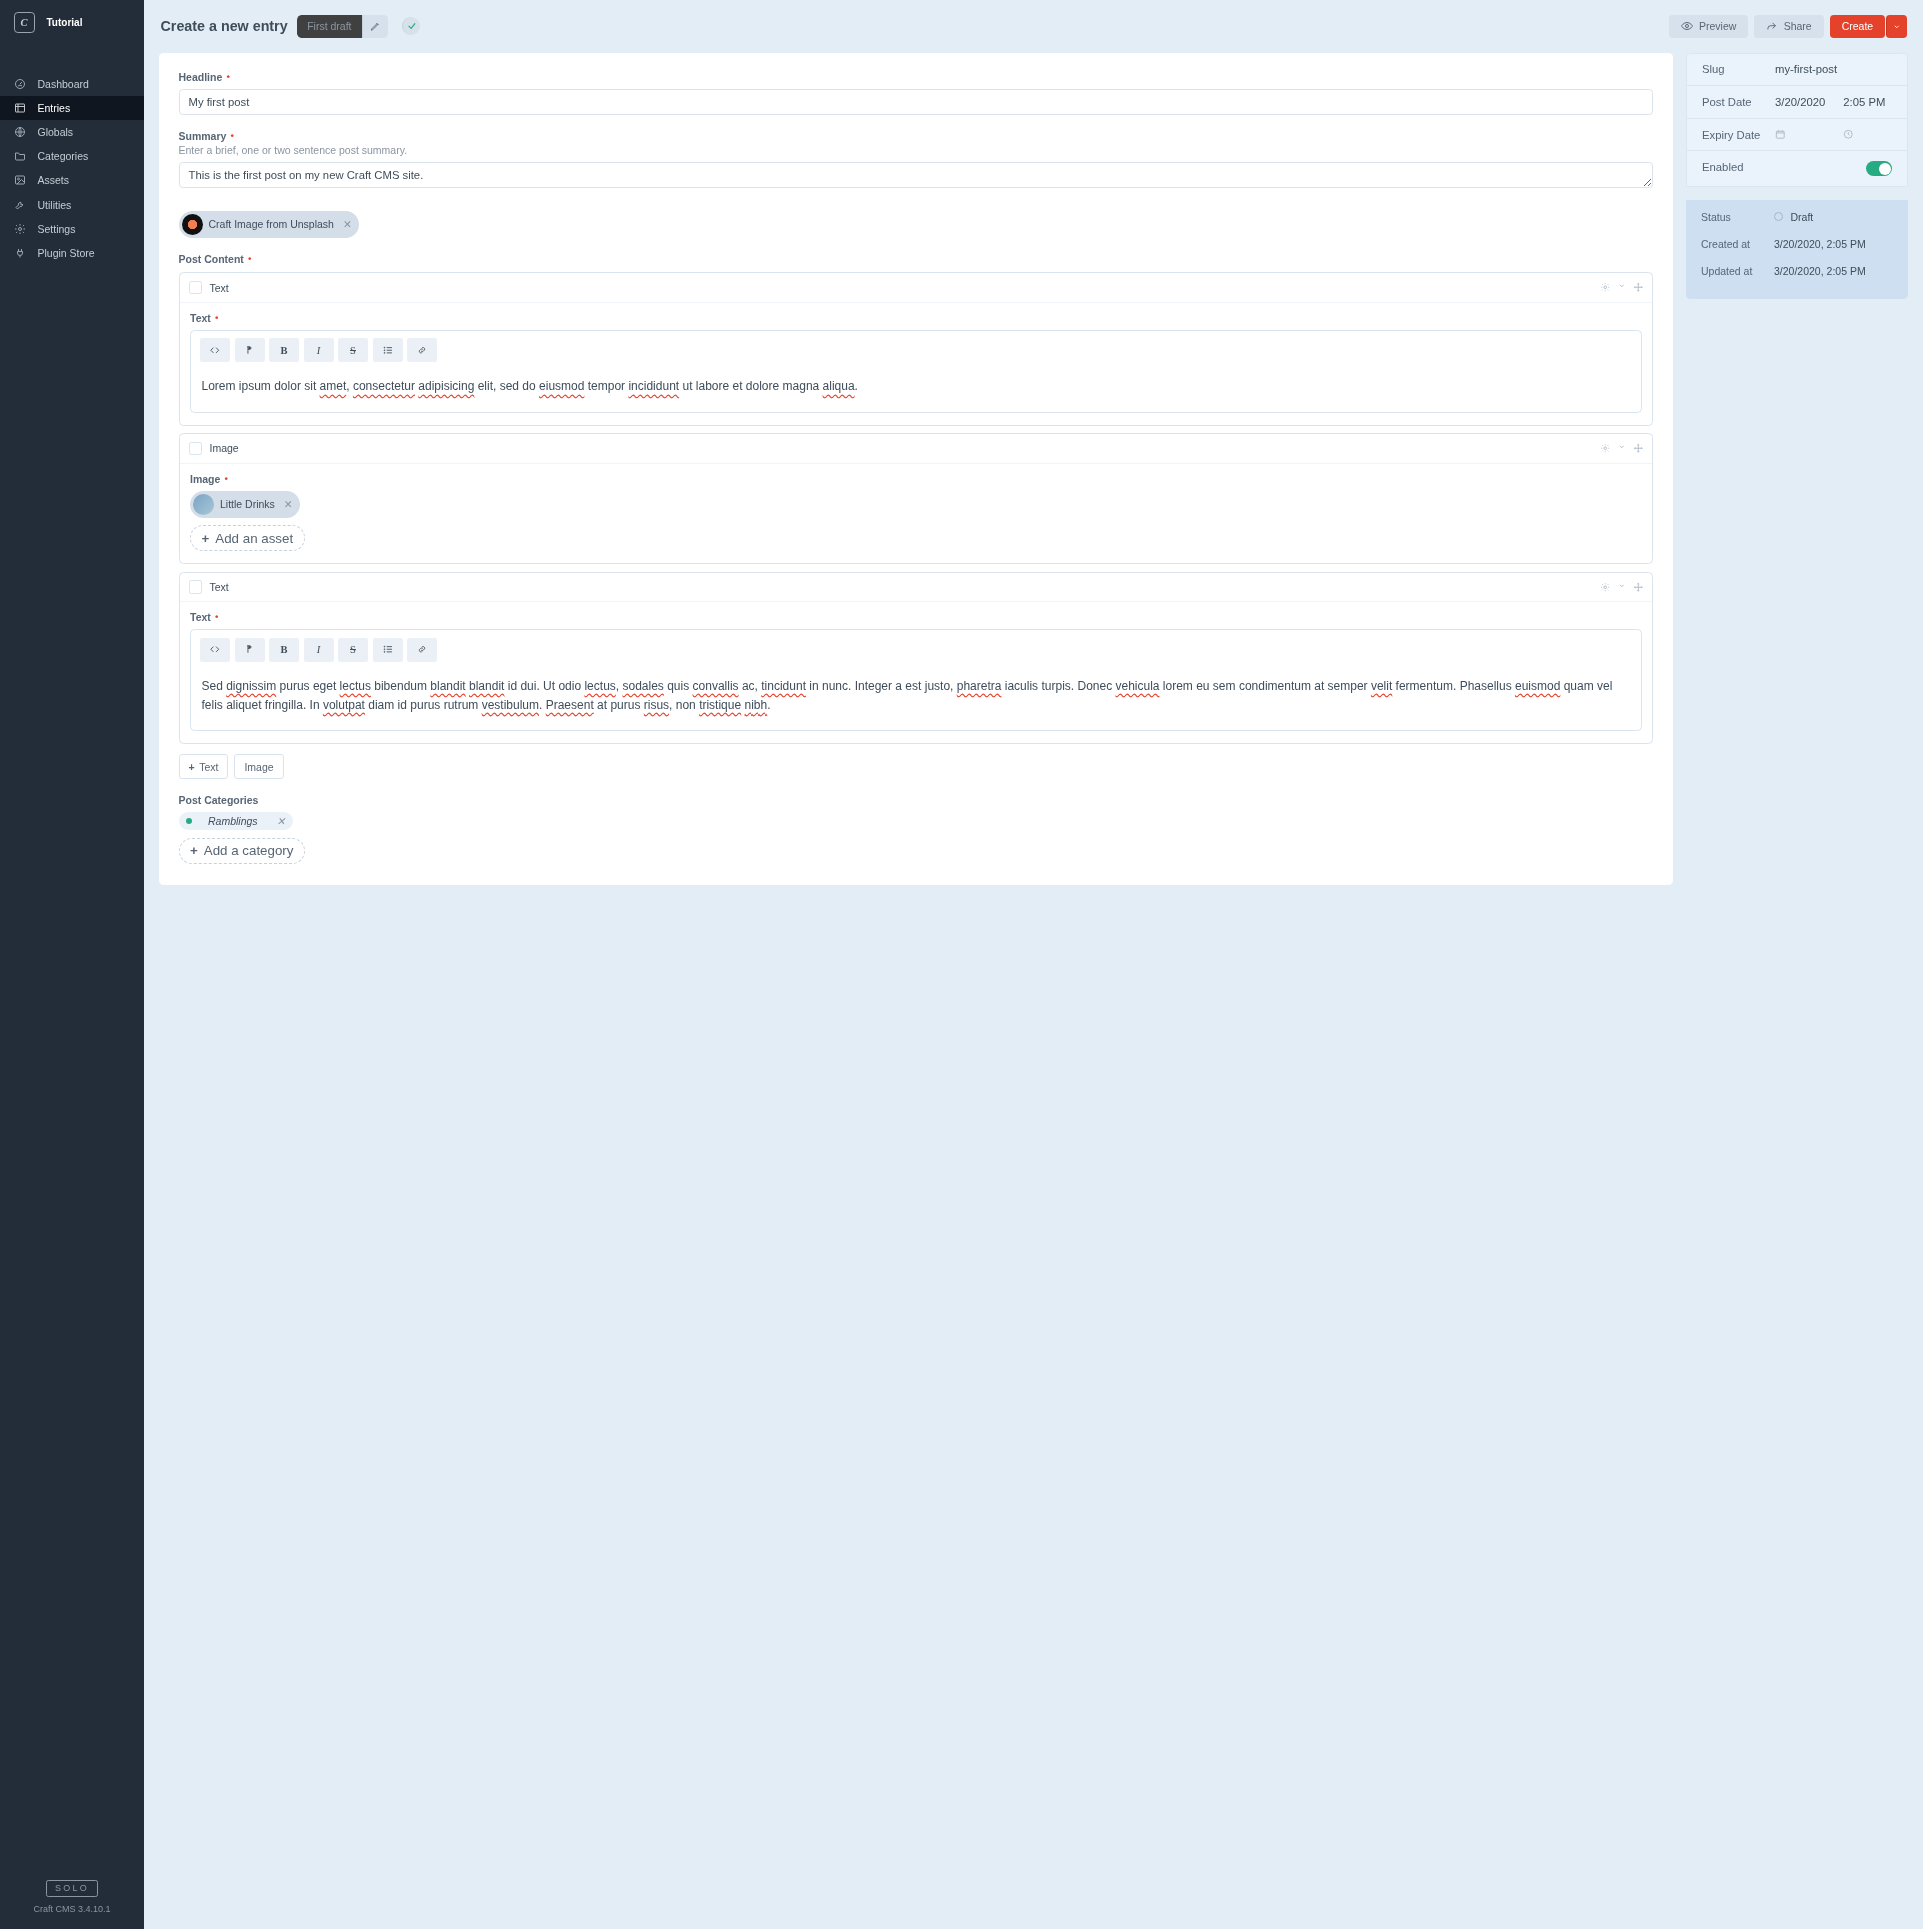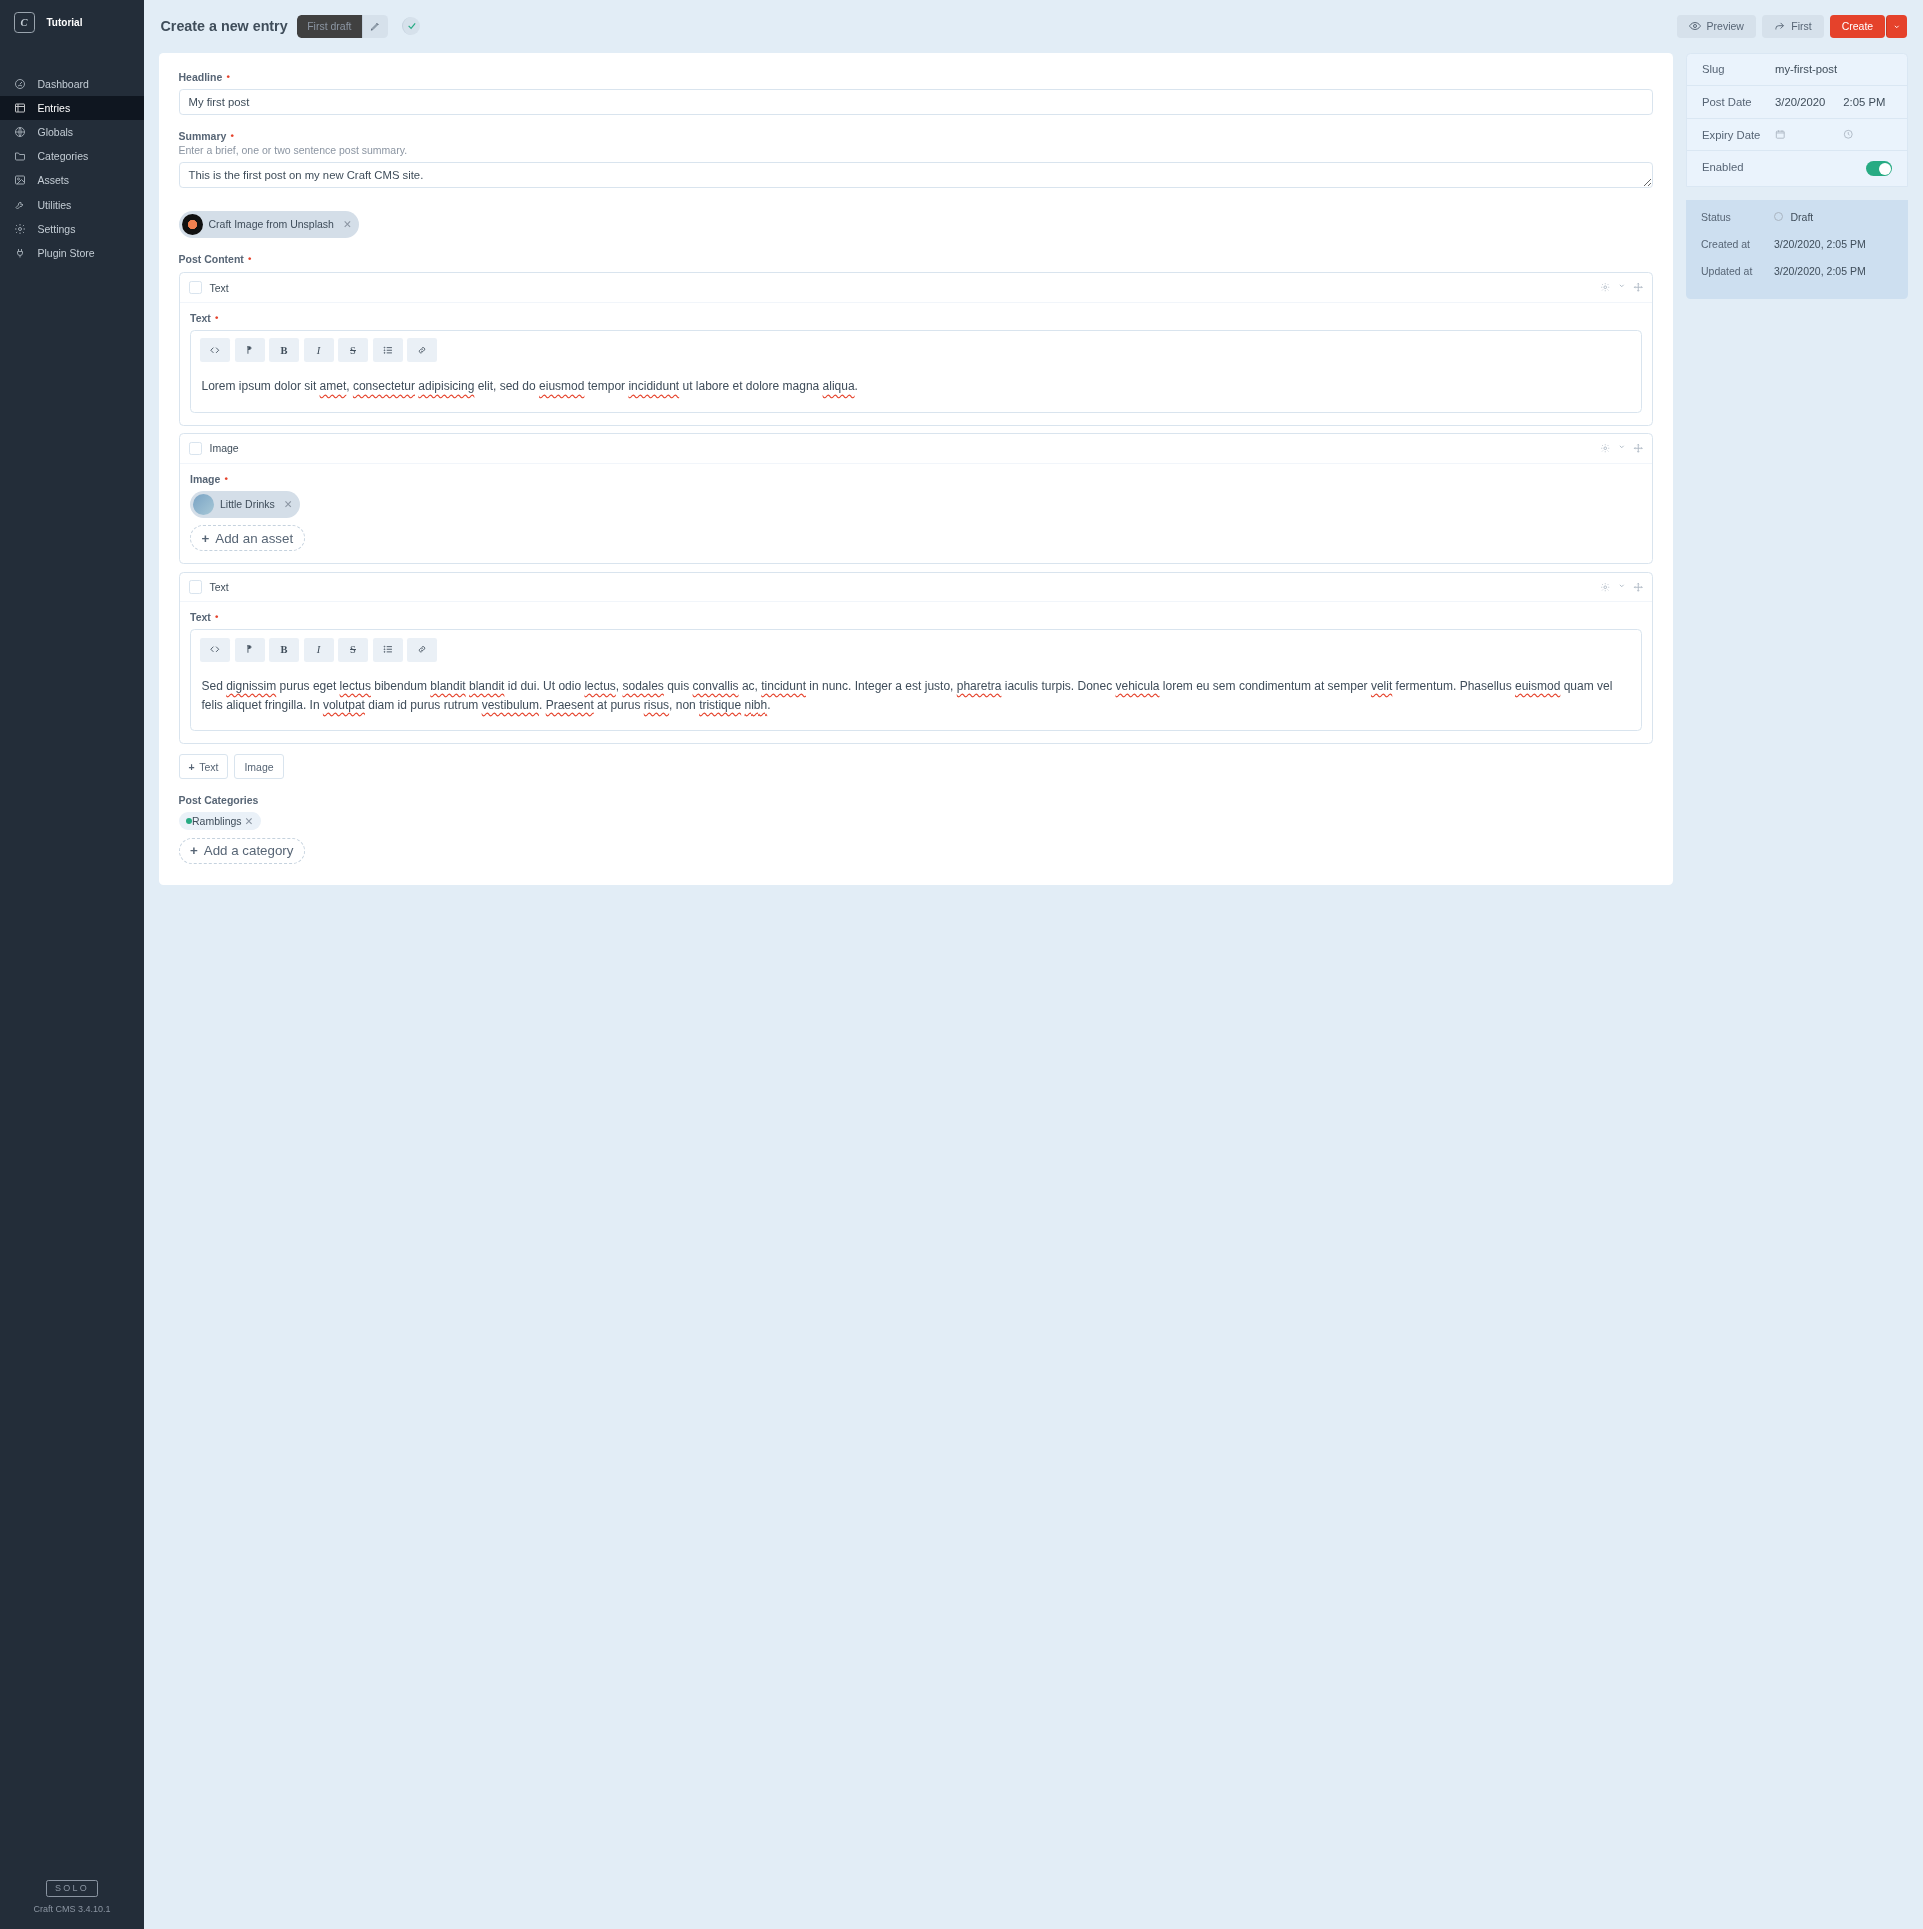--- a/index.html
+++ b/index.html
@@ -86,21 +86,21 @@
 }
 .textarea { resize: vertical; }
 .section-gap { margin-top: 15px; }
 
 .chip { display:inline-flex; align-items:center; background: var(--pill-bg); border-radius: 13.5px; padding: 3px 7.5px 3px 3px; gap:6px; margin-top:6px; }
 .chip-thumb { width:21px; height:21px; border-radius:50%; background:#222 center/cover; flex:0 0 21px; }
 .chip-thumb.craft { background: radial-gradient(circle,#f08050 30%, #111 31%); }
 .chip-thumb.drinks { background: linear-gradient(135deg,#7aa3c4,#a7c8d7); }
 .chip-close { color: #8b95a2; cursor:pointer; padding-left:3px; font-size: 10.5px; }
 
-.chip-lite { display:inline-flex; align-items:center; background: #eaf1f8; border-radius: 10.5px; padding: 3px 7.5px; gap:0; margin-top:6px; }
+.chip-lite { display:inline-flex; align-items:center; background: #eaf1f8; border-radius: 10.5px; padding: 3px 7.5px; gap:16px; margin-top:6px;font-style:italic; }
 .chip-dot { width:6px; height:6px; border-radius:50%; background: var(--accent-green); }
 
 .dashed-btn { display:inline-flex; align-items:center; gap:6px; border:0.8px dashed #c5d2de; border-radius:13.5px; padding:4.5px 10.5px; cursor:pointer; color:#576575; margin-top:7.5px; background:#fff; }
 .solid-btn { display:inline-flex; align-items:center; gap:4.5px; border:0.8px solid var(--panel-border); border-radius:3px; padding:5.3px 9px; cursor:pointer; color:#576575; background:#fff; font-size:10.5px; }
 .btn-row { display:flex; gap:6px; margin-top:10.5px; }
 
 .matrix-block { border:0.8px solid var(--panel-border); border-radius:4.5px; margin-top:7.5px; overflow:hidden; }
 .mb-head { display:flex; align-items:center; padding:7.5px 9px; border-bottom:0.8px solid #f1f5fa; }
 .mb-check { width:13.5px; height:13.5px; border:0.8px solid var(--panel-border); border-radius:2.3px; margin-right:7.5px; cursor:pointer; }
 .mb-title { color:#3f4d5a; }
@@ -235,21 +235,21 @@
         <svg width="12" height="12" viewBox="0 0 24 24" fill="none" stroke="#576575" stroke-width="2">
             <path d="M1 12s4-7 11-7 11 7 11 7-4 7-11 7S1 12 1 12z"></path>
             <circle cx="12" cy="12" r="3"></circle>
           </svg>
         <span>Preview</span>
       </button>
       <button class="btn">
         <svg width="11.3" height="11.3" viewBox="0 0 24 24" fill="none" stroke="#576575" stroke-width="2">
             <path d="M14 4l6 6-6 6M20 10H10a6 6 0 00-6 6v2"></path>
           </svg>
-        <span>First</span>
+        <span>Share</span>
       </button>
       <div style="display:flex;gap:0.8px">
         <button class="btn btn-red">Create</button>
         <span class="btn-split-caret">
           <svg width="7.5" height="7.5" viewBox="0 0 24 24" fill="none" stroke="#fff" stroke-width="3">
               <polyline points="6 9 12 15 18 9"></polyline>
             </svg>
         </span>
       </div>
     </div>

